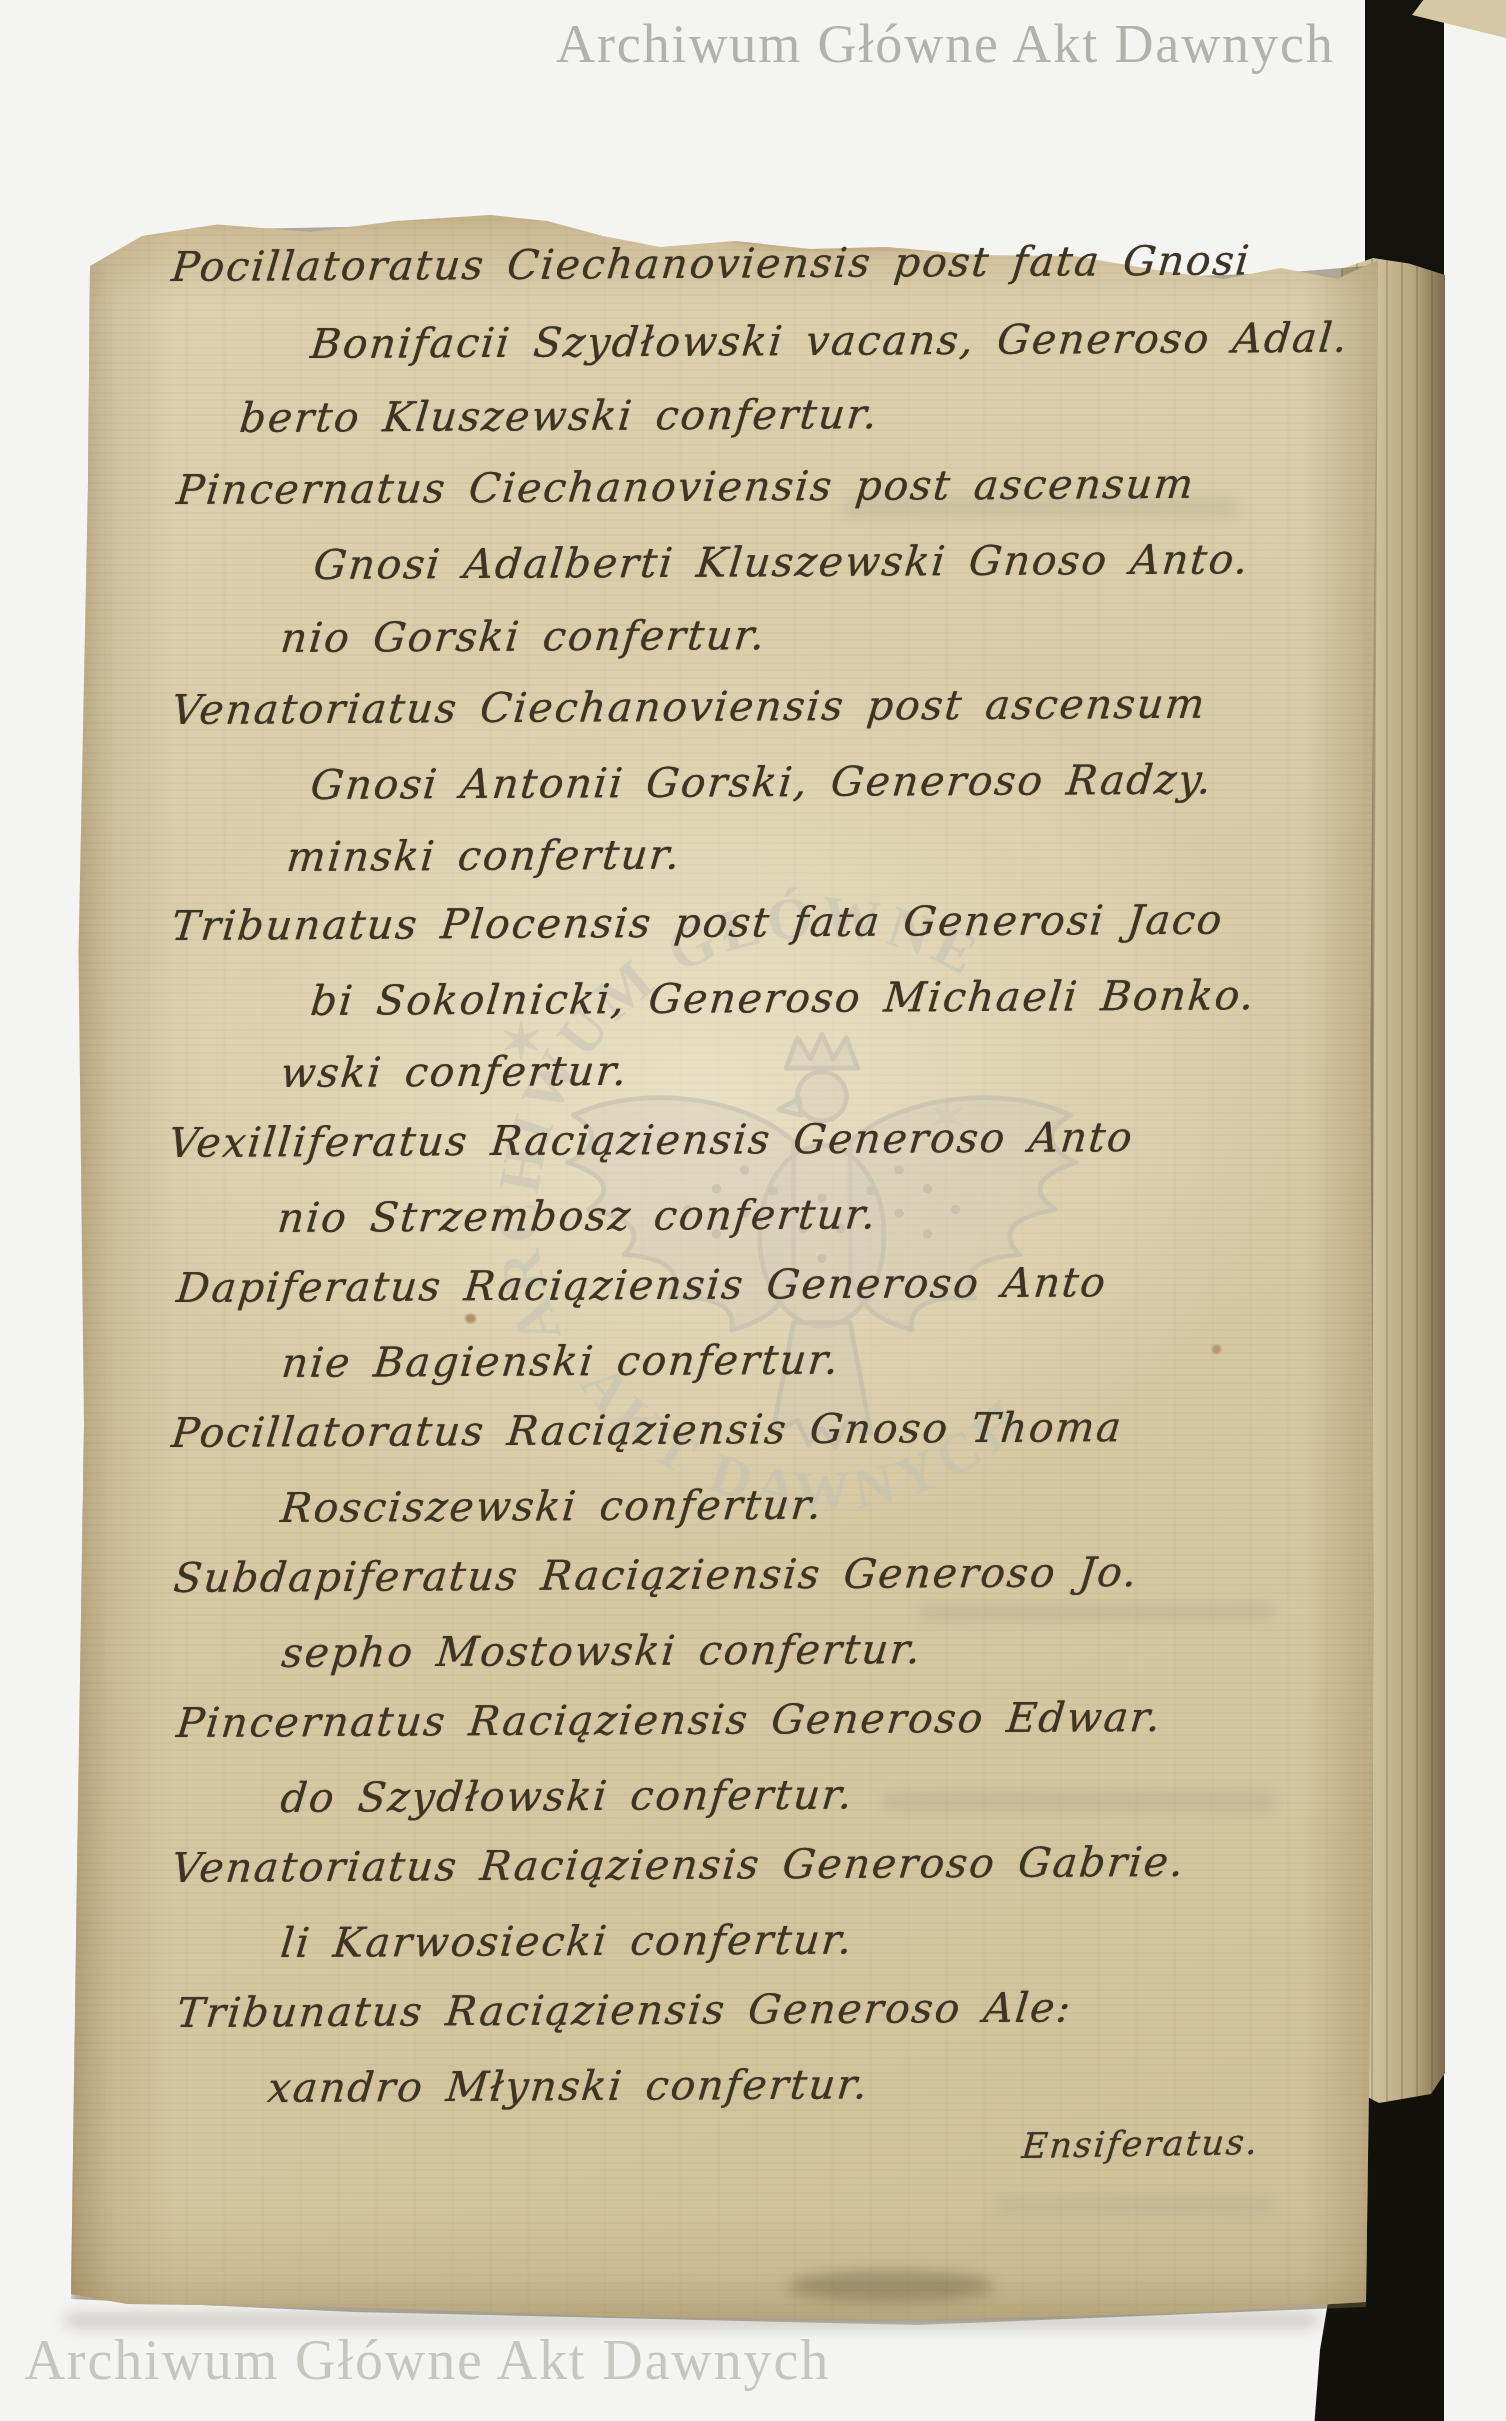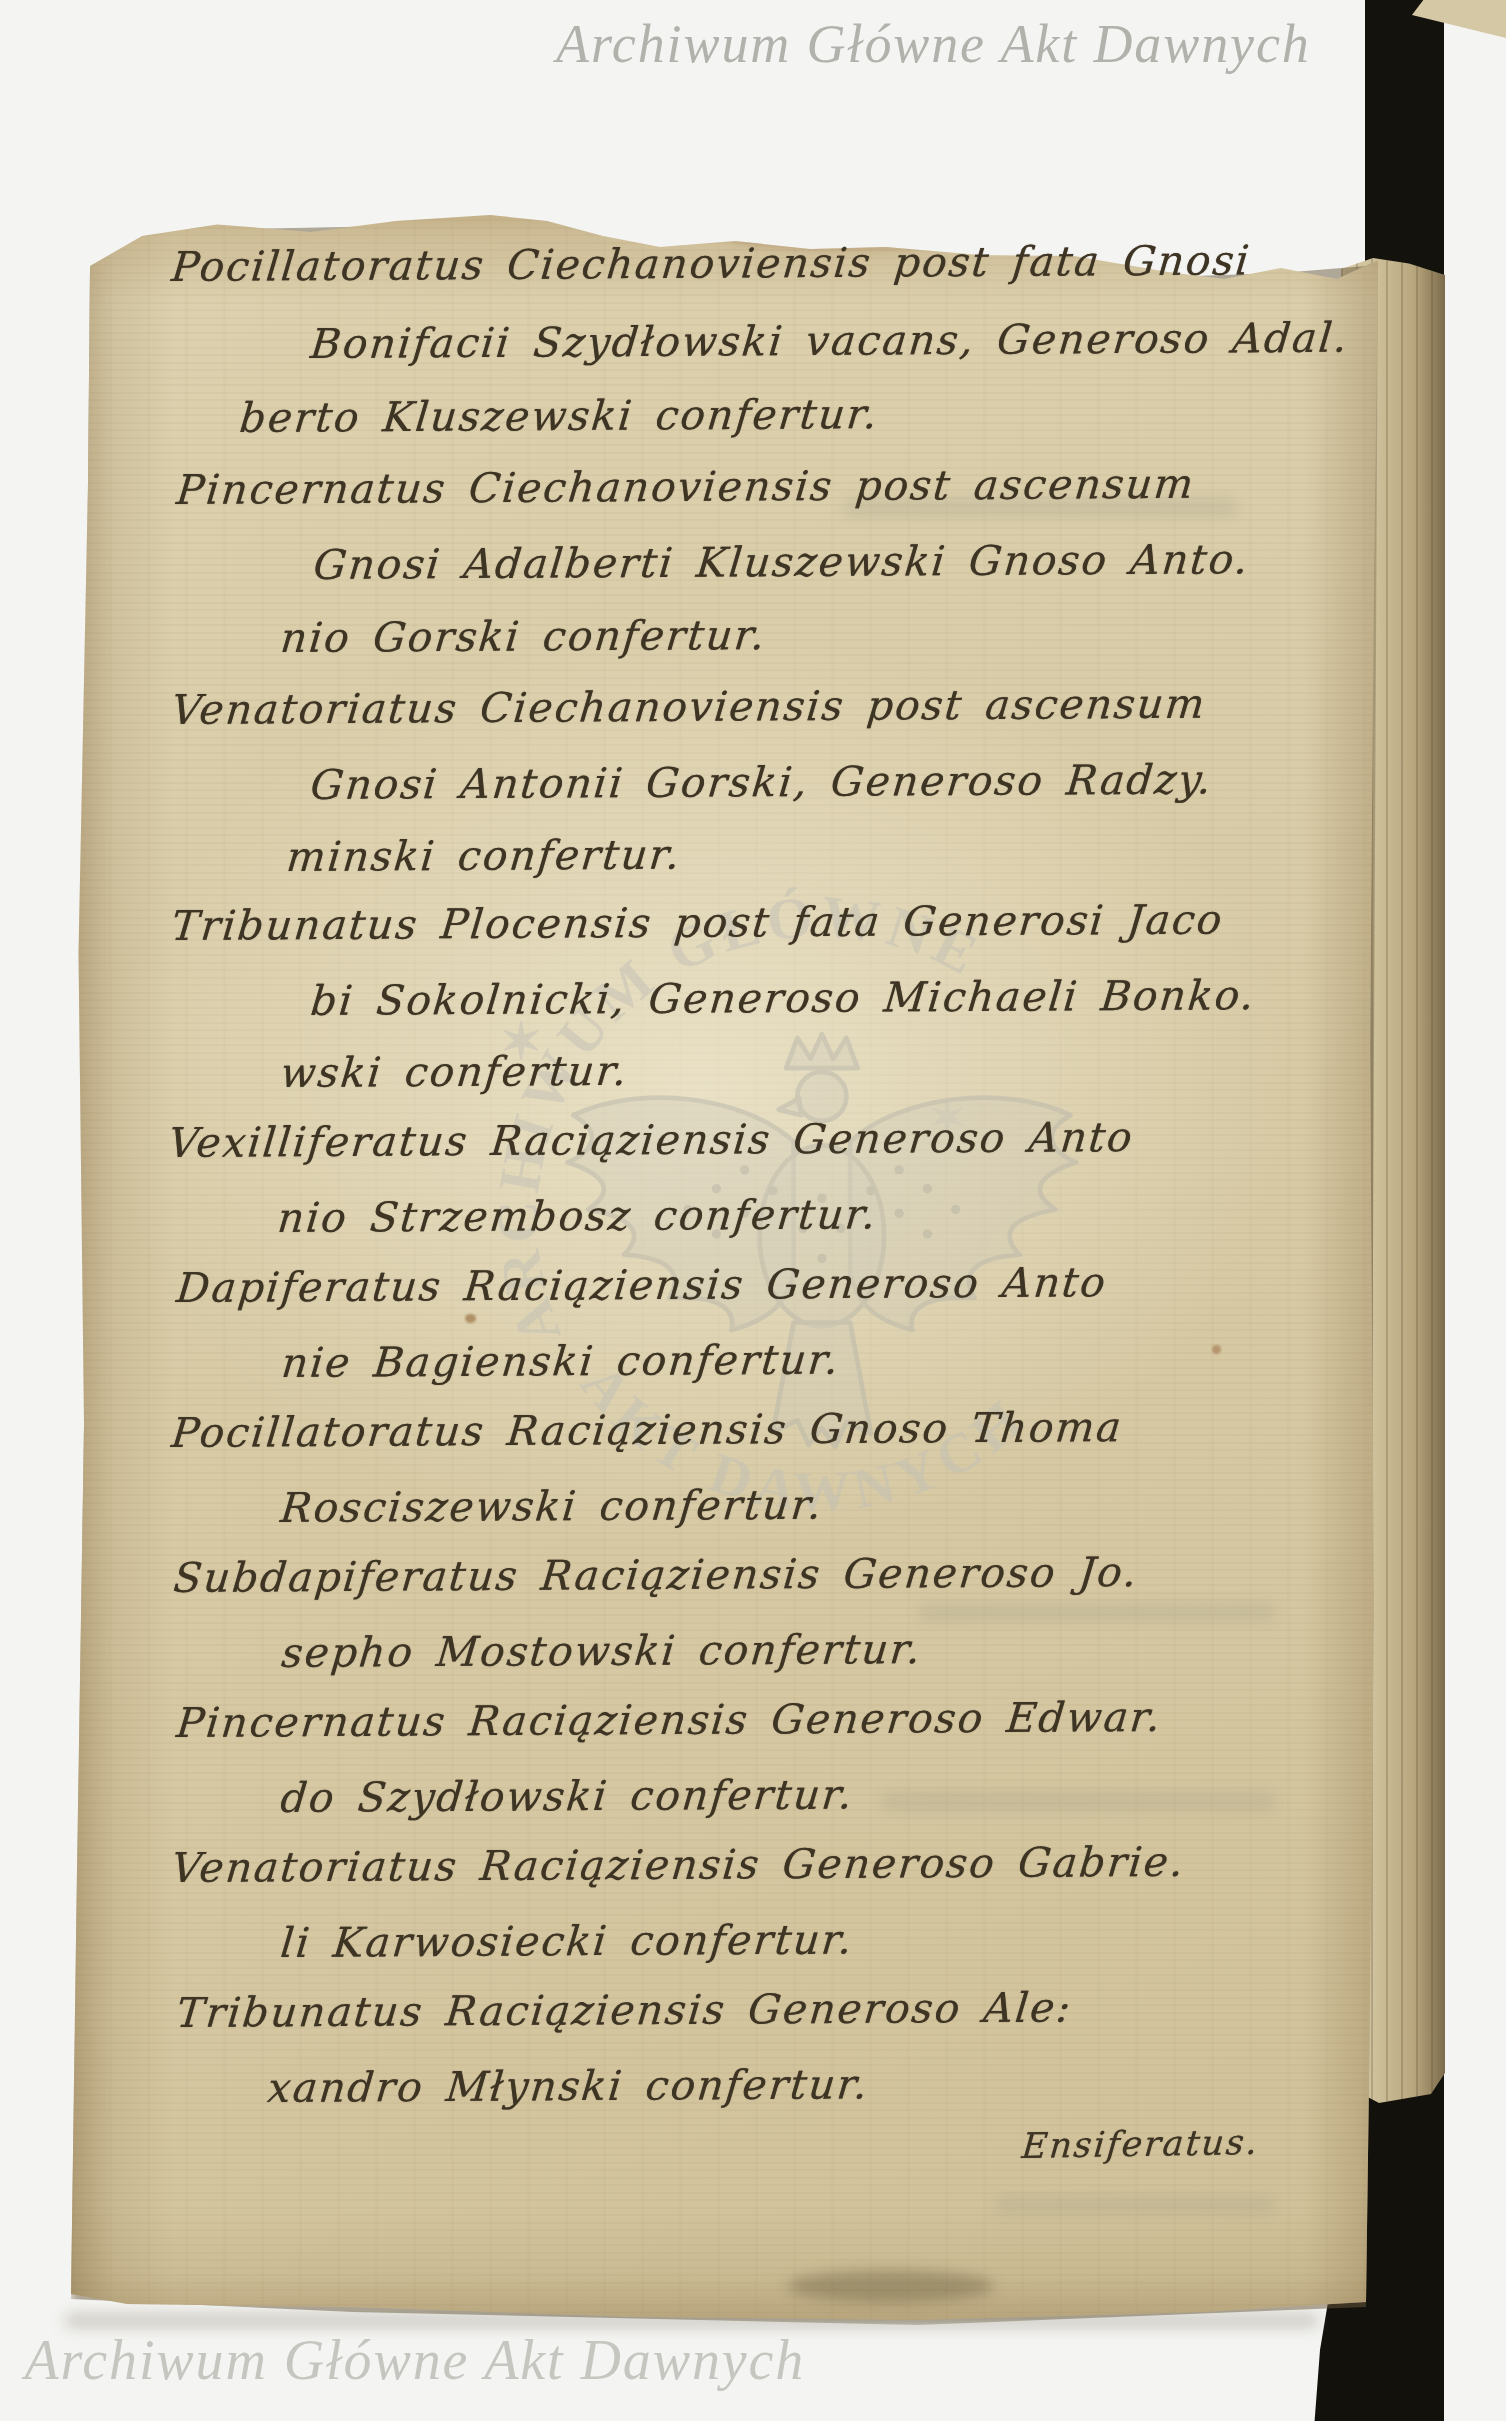--- a/index.html
+++ b/index.html
@@ -51,21 +51,21 @@
   .stamp{position:absolute;left:391px;top:659px;width:716px;height:716px;opacity:.52;}
   .stamp text{font-family:"Liberation Serif",serif;font-weight:bold;}
   
   .lines-layer{position:absolute;left:0;top:0;width:1507px;height:2422px;z-index:6;}
   .ms-line{
     position:absolute;font-family:"DejaVu Serif",serif;font-style:italic;
     font-size:41px;color:#3e3424;letter-spacing:1.9px;word-spacing:7.5px;white-space:nowrap;
     text-shadow:0 0 0.9px rgba(62,52,36,.75);transform-origin:left center;
   }
   
-  .wm{position:absolute;font-family:"Liberation Serif",serif;font-style:italic;z-index:20;white-space:nowrap;letter-spacing:1.9px;text-align:right;}
+  .wm{position:absolute;font-family:"Liberation Serif",serif;z-index:20;white-space:nowrap;letter-spacing:1.9px;text-align:right;}
   .wm-top{left:556px;top:13px;font-size:54px;color:#b2b2ad;}
   .wm-bottom{left:24.5px;top:2328px;font-size:56px;color:#c6c6c1;}
 </style>
 </head>
 <body>
 
 <div class="scan">
 
   <div class="gutter"></div>
   <div class="gutter-bottom"></div>

